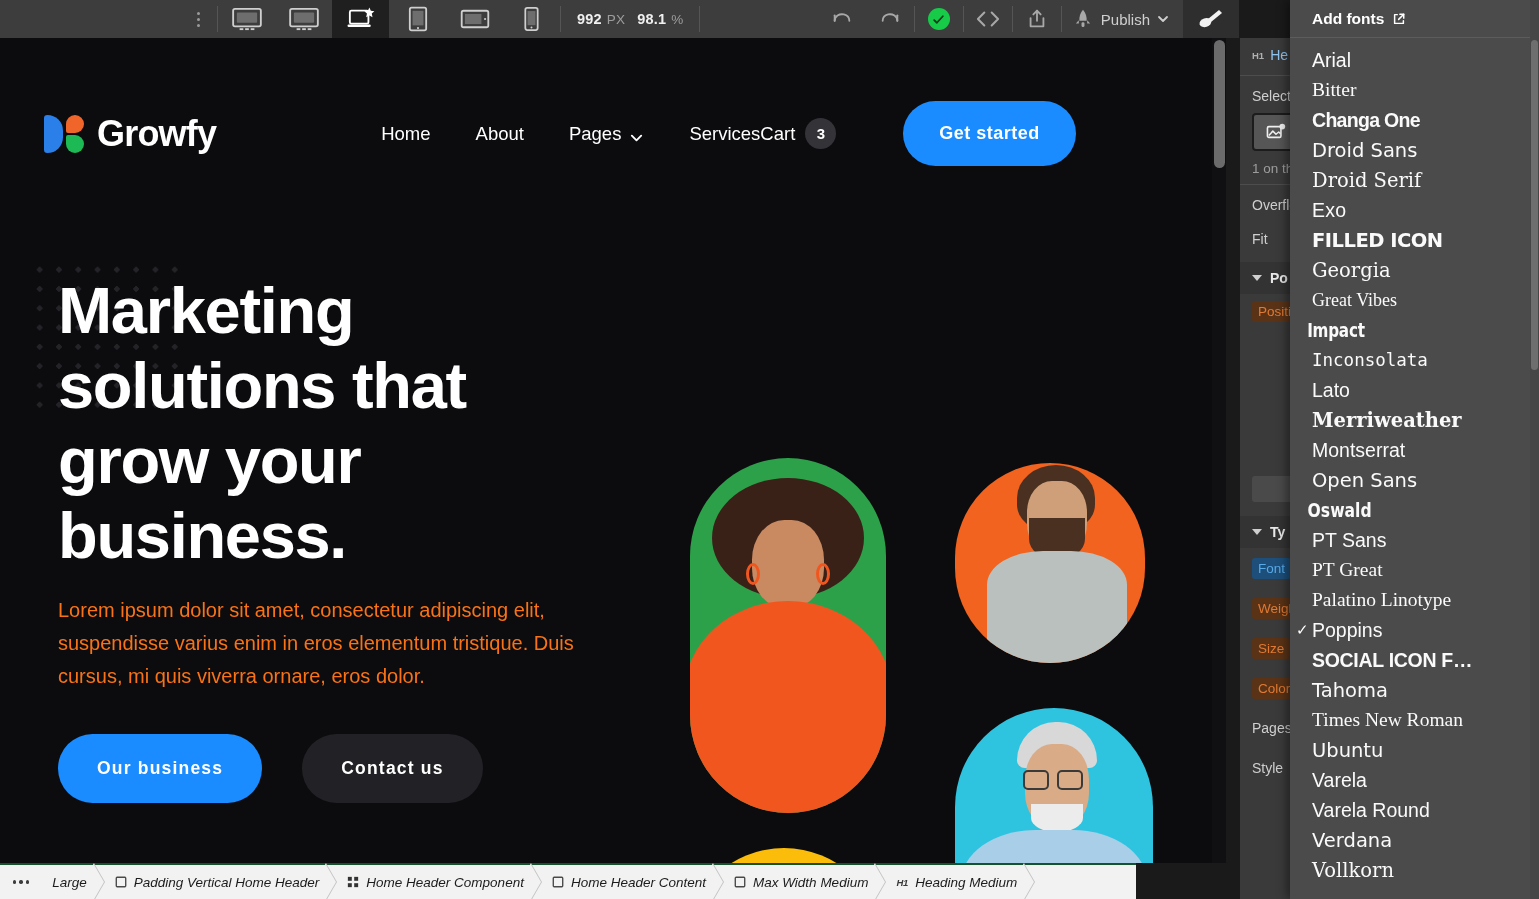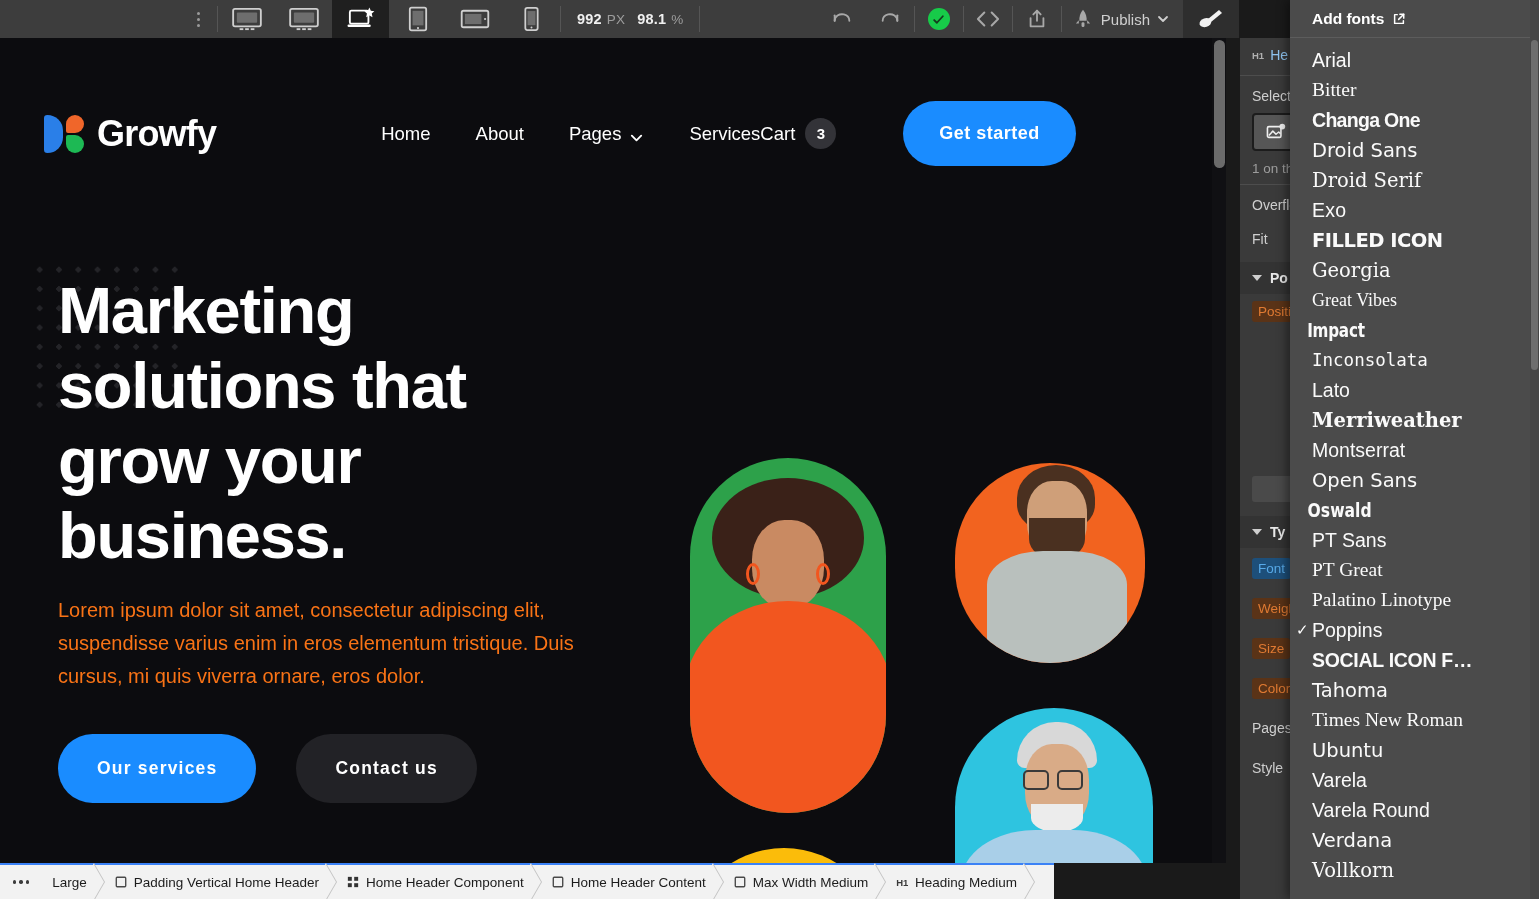--- a/index.html
+++ b/index.html
@@ -140,23 +140,24 @@
     position:absolute; right:0; top:0; width: 14px; height: 825px;
     background: #101013;
   }
   .canvas-thumb {
     position:absolute; right:1px; top:2px; width:11px; height:128px;
     background:#6b6b6b; border-radius:6px;
   }
 
   
   .breadcrumb {
-    position:absolute; left:0; top:863px; width:1054px; height:36px;
+    position:absolute; left:0; top:863px; width:1136px; height:36px;
     background:#f2f2f2; display:flex; align-items:center;
-    border-top: 2px solid #3b82f6;
+    border-top: 2px solid #14532d;
+    font-style: italic;
   }
   .bc-dots { display:flex; gap:3px; padding: 0 11px 0 13px; cursor:pointer; }
   .bc-dots i { width:3.4px;height:3.4px;border-radius:50%;background:#3c3c3c; display:block;}
   .bc-item {
     position:relative; display:flex; align-items:center; gap:7px;
     padding: 0 16px 0 12px; height:36px; font-size:13.5px; color:#1c1c1c;
     cursor:pointer; white-space:nowrap;
   }
   .bc-item::after {
     content:''; position:absolute; right:-1px; top:-1px;
@@ -442,21 +443,21 @@
       <div class="hero">
         <div class="dotgrid"></div>
 
         <div class="heroleft">
           <h1 class="heroh">Marketing
 solutions that
 grow your
 business.</h1>
           <p class="herop">Lorem ipsum dolor sit amet, consectetur adipiscing elit, suspendisse varius enim in eros elementum tristique. Duis cursus, mi quis viverra ornare, eros dolor.</p>
           <div class="herobtns">
-            <button class="btn-primary">Our services</button>
+            <button class="btn-primary">Our business</button>
             <button class="btn-dark">Contact us</button>
           </div>
         </div>
 
         <div class="collage">
 
           <div class="photo" style="left:35px; top:0; width:196px; height:355px;
                border-radius:98px 98px 98px 98px; background:#2da14a;">
             <div style="position:absolute;left:22px;top:20px;width:152px;height:120px;border-radius:50%;background:#3a2118;"></div>
             <div style="position:absolute;left:62px;top:62px;width:72px;height:88px;border-radius:45%;background:#c98a62;"></div>

